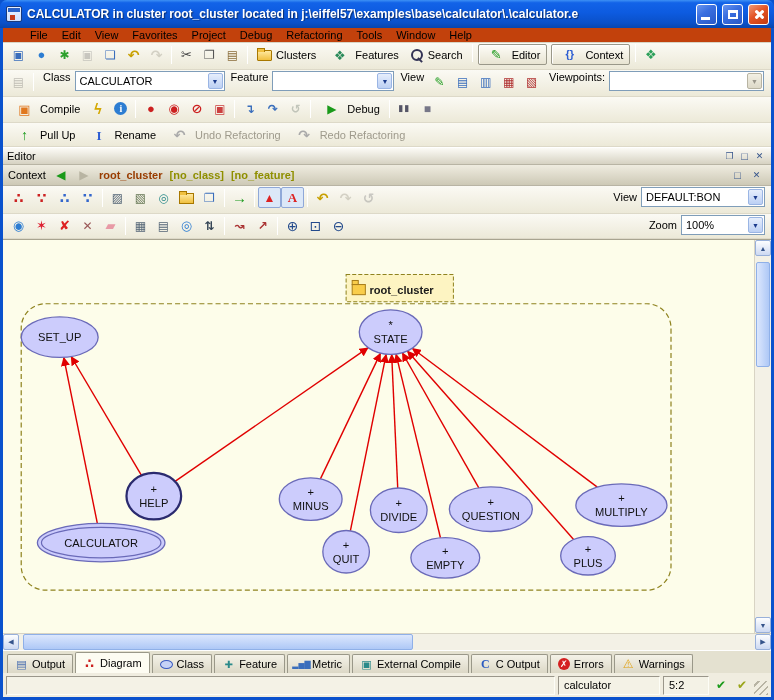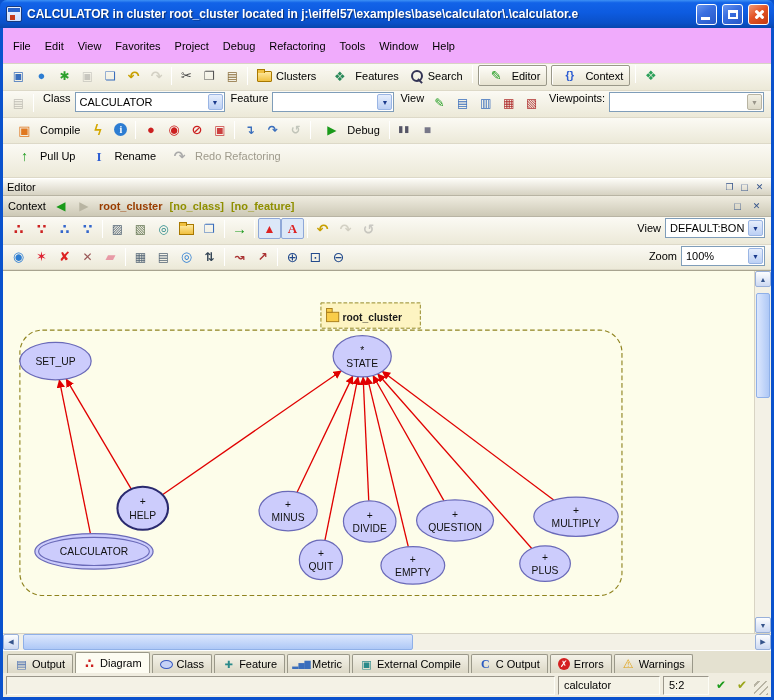--- a/index.html
+++ b/index.html
@@ -20,26 +20,26 @@
   .winbtn.close{background:linear-gradient(145deg,#f09a76 0%,#e35426 45%,#c43a10 100%)}
   .glyph-min{position:absolute;left:4px;bottom:4px;width:9px;height:3px;background:#fff}
   .glyph-max{width:10px;height:9px;border:2px solid #fff;border-top-width:3px}
   .glyph-close{position:relative;width:11px;height:11px}
   .glyph-close::before,.glyph-close::after{content:"";position:absolute;left:5px;top:0;width:3px;height:11px;background:#fff;border-radius:1px}
   .glyph-close::before{transform:rotate(45deg)}.glyph-close::after{transform:rotate(-45deg)}
 
   .win-body{flex:1;display:flex;flex-direction:column;border:3px solid #0a52cd;border-top:none;background:#f0ede0;min-height:0}
 
   
-  .menubar{height:36px;flex:0 0 auto;display:flex;align-items:center;padding-left:3px;background:#f0abfc;border-bottom:1px solid #d8d4c4}
+  .menubar{height:15px;flex:0 0 auto;display:flex;align-items:center;padding-left:20px;background:#c2410c;border-bottom:1px solid #d8d4c4}
   .menu-item{padding:2px 7px;cursor:default}
 
   
   .toolbar{flex:0 0 auto;display:flex;align-items:flex-start;padding:1px 4px;border-bottom:1px solid #ddd9c8;background:linear-gradient(#fbfaf4,#ece9d8)}
-  .row1{height:27px}.row2{height:27px}.row3{height:26px}.row4{height:34px}.drow1{height:28px}.drow2{height:25px}
+  .row1{height:27px}.row2{height:27px}.row3{height:26px}.row4{height:24px}.drow1{height:28px}.drow2{height:25px}
   .strip{display:inline-flex;align-items:center}
   .tbi{position:relative;width:23px;height:21px;display:inline-flex;align-items:center;justify-content:center;border-radius:2px;flex:0 0 auto}
   .tbi::before{font-size:12px;line-height:1}
   .tbi.disabled{opacity:.4;filter:grayscale(.9)}
   .vsep{width:1px;height:18px;background:#c6c2ae;border-right:1px solid #fff;margin:0 3px;display:inline-block;flex:0 0 auto}
   .tbtn{display:inline-flex;align-items:center;gap:4px;height:22px;padding:0 6px;border-radius:2px;white-space:nowrap}
   .tbtn.raised{border:1px solid #9a9889;background:linear-gradient(#fefdf8,#e8e4d2);box-shadow:inset 1px 1px 0 #fff;margin:0 2px;height:21px}
   .tbtn.graytext .tlabel{color:#9e9a8c}
   .tlbl{margin:0 4px 0 6px;white-space:nowrap}
   .right-group{margin-left:auto;display:inline-flex;align-items:center;gap:4px;padding-right:2px}
@@ -318,20 +318,24 @@
     <div class="toolbar row4">
       <span class="tbtn">
         <span class="tbi pull-up-icon"></span>
         <span class="tlabel">Pull Up</span>
       </span>
       <span class="tbtn">
         <span class="tbi rename-icon"></span>
         <span class="tlabel">Rename</span>
       </span>
       <span class="tbtn graytext">
+        <span class="tbi undo-refactor-icon"></span>
+        <span class="tlabel">Undo Refactoring</span>
+      </span>
+      <span class="tbtn graytext">
         <span class="tbi redo-refactor-icon"></span>
         <span class="tlabel">Redo Refactoring</span>
       </span>
     </div>
 
     <div class="pane-header">
       <span class="pane-title">Editor</span>
       <span class="pane-ico float-pane-icon"></span>
       <span class="pane-ico maximize-pane-icon"></span>
       <span class="pane-ico close-pane-icon"></span>
@@ -367,21 +371,21 @@
           <span class="vsep"></span>
           <span class="tbi toggle-inheritance-icon"></span>
           <span class="tbi toggle-labels-icon"></span>
           <span class="vsep"></span>
           <span class="tbi undo-diagram-icon"></span>
           <span class="tbi redo-diagram-icon disabled"></span>
           <span class="tbi refresh-diagram-icon disabled"></span>
         </span>
       <span class="right-group">
         <span>View</span>
-        <span class="combo" style="width:100px">
+        <span class="combo" style="width:124px">
           <span class="combo-text">DEFAULT:BON</span>
           <span class="combo-arrow"></span>
         </span>
       </span>
     </div>
 
     <div class="toolbar drow2">
       <span class="strip">
           <span class="tbi visibility-icon"></span>
           <span class="tbi add-class-icon"></span>

